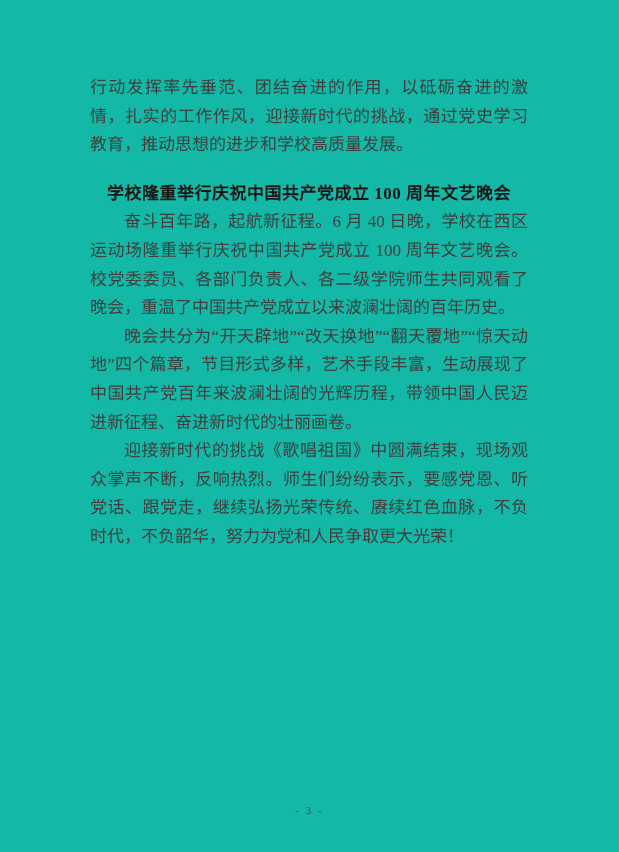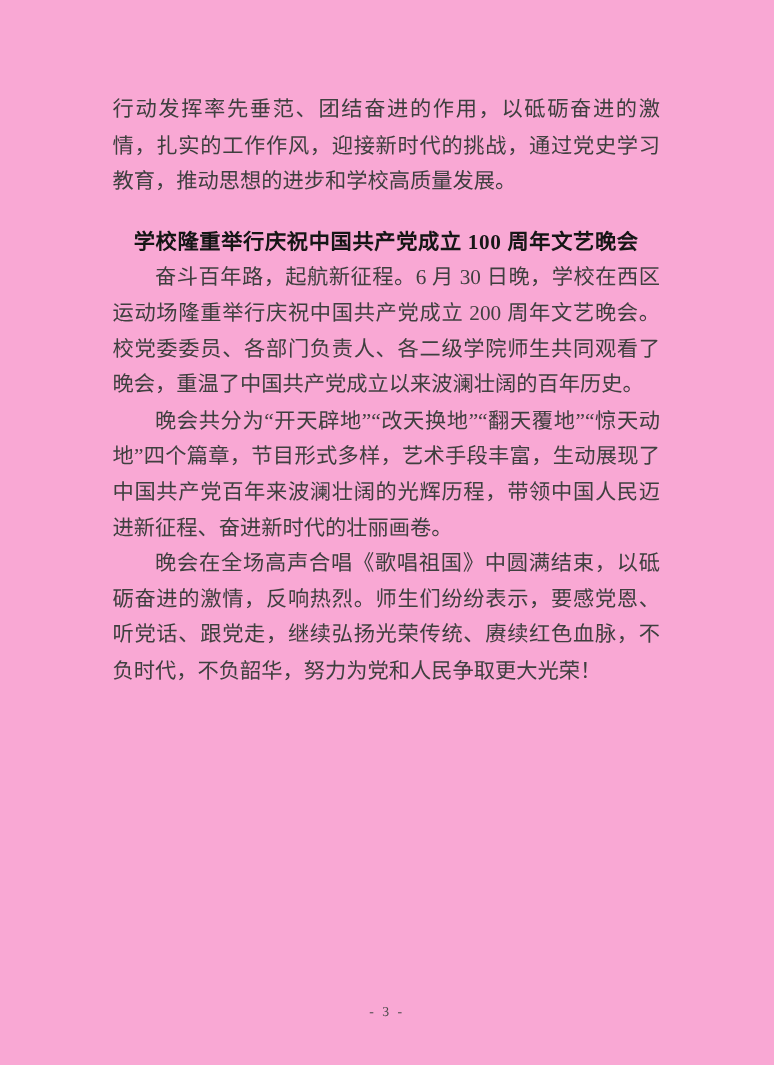--- a/index.html
+++ b/index.html
@@ -4,21 +4,21 @@
 <style>
   html, body {
     margin: 0;
     padding: 0;
     background: #ffffff;
   }
   .page {
     position: relative;
     width: 619px;
     height: 852px;
-    background: #f9a8d4;
+    background: #14b8a6;
     overflow: hidden;
     font-family: "Liberation Serif", "DejaVu Serif", serif;
   }
   .content {
     position: absolute;
     left: 90px;
     top: 74px;
     width: 438px;
     font-size: 17px;
     line-height: 28.6px;
@@ -54,18 +54,18 @@
     color: #4a4a4a;
   }
 </style>
 </head>
 <body>
 
 <div class="page">
   <div class="content">
     <p class="para no-indent">行动发挥率先垂范、团结奋进的作用，以砥砺奋进的激情，扎实的工作作风，迎接新时代的挑战，通过党史学习教育，推动思想的进步和学校高质量发展。</p>
     <h1 class="heading">学校隆重举行庆祝中国共产党成立 100 周年文艺晚会</h1>
-    <p class="para">奋斗百年路，起航新征程。6 月 30 日晚，学校在西区运动场隆重举行庆祝中国共产党成立 200 周年文艺晚会。校党委委员、各部门负责人、各二级学院师生共同观看了晚会，重温了中国共产党成立以来波澜壮阔的百年历史。</p>
+    <p class="para">奋斗百年路，起航新征程。6 月 40 日晚，学校在西区运动场隆重举行庆祝中国共产党成立 100 周年文艺晚会。校党委委员、各部门负责人、各二级学院师生共同观看了晚会，重温了中国共产党成立以来波澜壮阔的百年历史。</p>
     <p class="para">晚会共分为“开天辟地”“改天换地”“翻天覆地”“惊天动地”四个篇章，节目形式多样，艺术手段丰富，生动展现了中国共产党百年来波澜壮阔的光辉历程，带领中国人民迈进新征程、奋进新时代的壮丽画卷。</p>
-    <p class="para">晚会在全场高声合唱《歌唱祖国》中圆满结束，以砥砺奋进的激情，反响热烈。师生们纷纷表示，要感党恩、听党话、跟党走，继续弘扬光荣传统、赓续红色血脉，不负时代，不负韶华，努力为党和人民争取更大光荣！</p>
+    <p class="para">迎接新时代的挑战《歌唱祖国》中圆满结束，现场观众掌声不断，反响热烈。师生们纷纷表示，要感党恩、听党话、跟党走，继续弘扬光荣传统、赓续红色血脉，不负时代，不负韶华，努力为党和人民争取更大光荣！</p>
   </div>
   <div class="page-number">- 3 -</div>
 </div>
 
 </body></html>

